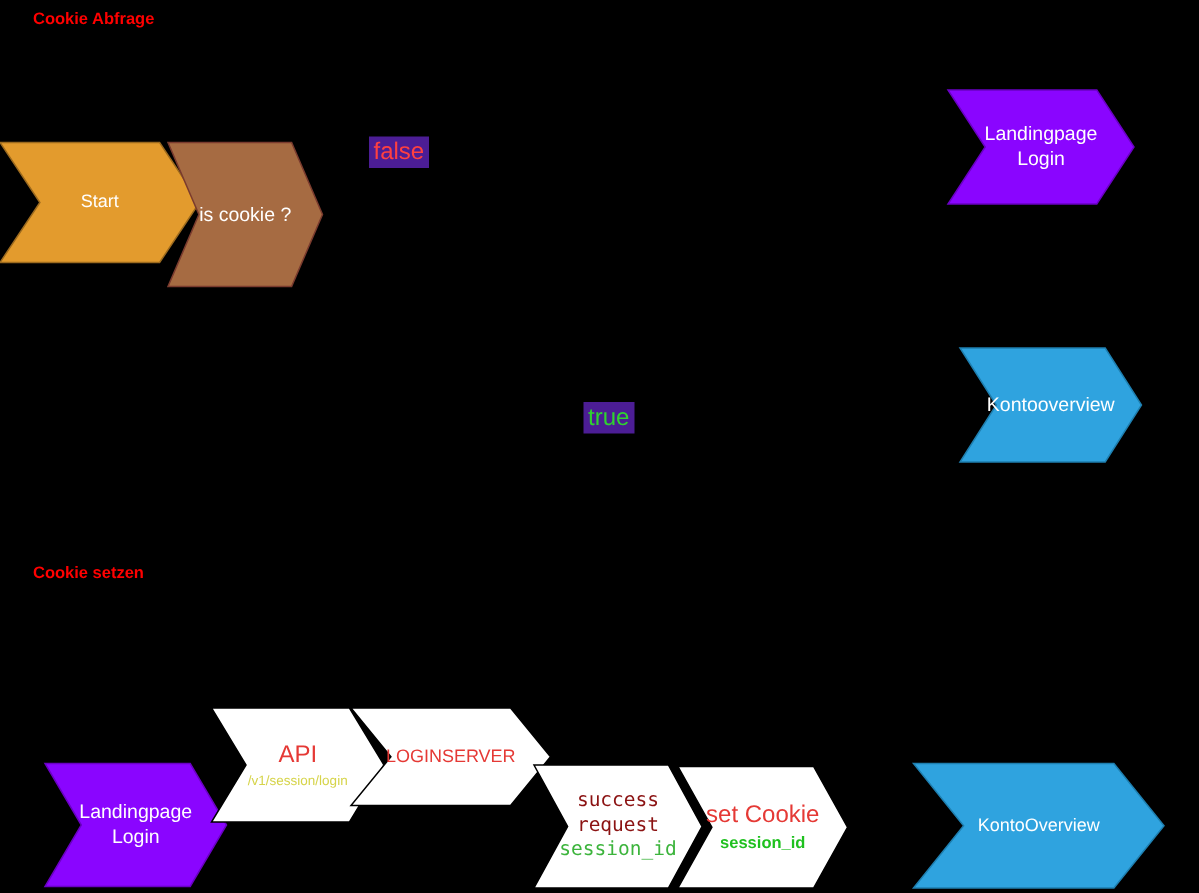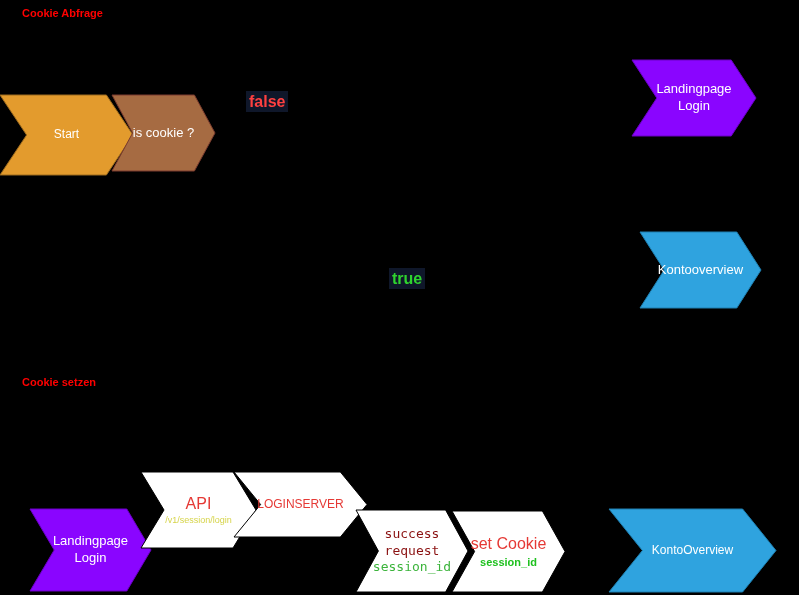--- a/index.html
+++ b/index.html
@@ -39,25 +39,24 @@
   .t-white   { color: #FFFFFF; font-size: 12px; }
   .t-white-sm{ color: #FFFFFF; font-size: 13px; }
   .t-red     { color: #E53935; font-size: 12px; }
   .t-red-sm  { color: #E53935; font-size: 16px; }
   .t-yellow  { color: #D6D44A; font-size: 9px; }
   .t-darkred-mono { color: #8B1212; font-family: "DejaVu Sans Mono", monospace; font-size: 13px; }
   .t-green-mono   { color: #3CB43C; font-family: "DejaVu Sans Mono", monospace; font-size: 13px; }
   .t-green-bold   { color: #1FC11F; font-size: 11px; font-weight: bold; }
   .edge-label {
     position: absolute;
-    background: #0f172a;
+    background: #4c1d95;
     padding: 0 3px;
     font-size: 16px;
     line-height: 21px;
-    font-weight: bold;
   }
   .edge-false { color: #FF4040; }
   .edge-true  { color: #2FD32F; }
 </style>
 </head>
 <body>
 
 <div class="stage">
 
   <div class="section-label" style="left:22px; top:7px;">Cookie Abfrage</div>
@@ -66,21 +65,21 @@
 
   <div class="node" style="left:0px; top:95px; width:133px; height:80px;">
     <svg class="shape" viewBox="0 0 100 100" preserveAspectRatio="none">
       <path d="M0,0 L80,0 L100,50 L80,100 L0,100 L20,50 Z" stroke-width="1" vector-effect="non-scaling-stroke" fill="#E39B2D" stroke="#9C6A1E"></path>
     </svg>
     <div class="label">
       <span class="t-white">Start</span>
     </div>
   </div>
 
-  <div class="node" style="left:112px; top:95px; width:103px; height:76px;">
+  <div class="node" style="left:112px; top:95px; width:103px; height:96px;">
     <svg class="shape" viewBox="0 0 100 100" preserveAspectRatio="none">
       <path d="M0,0 L80,0 L100,50 L80,100 L0,100 L20,50 Z" stroke-width="1" vector-effect="non-scaling-stroke" fill="#A66B42" stroke="#7A3B2E"></path>
     </svg>
     <div class="label">
       <span class="t-white-sm">is cookie ?</span>
     </div>
   </div>
 
   <div class="edge-label edge-false" style="left:246px; top:91px;">false</div>
 

